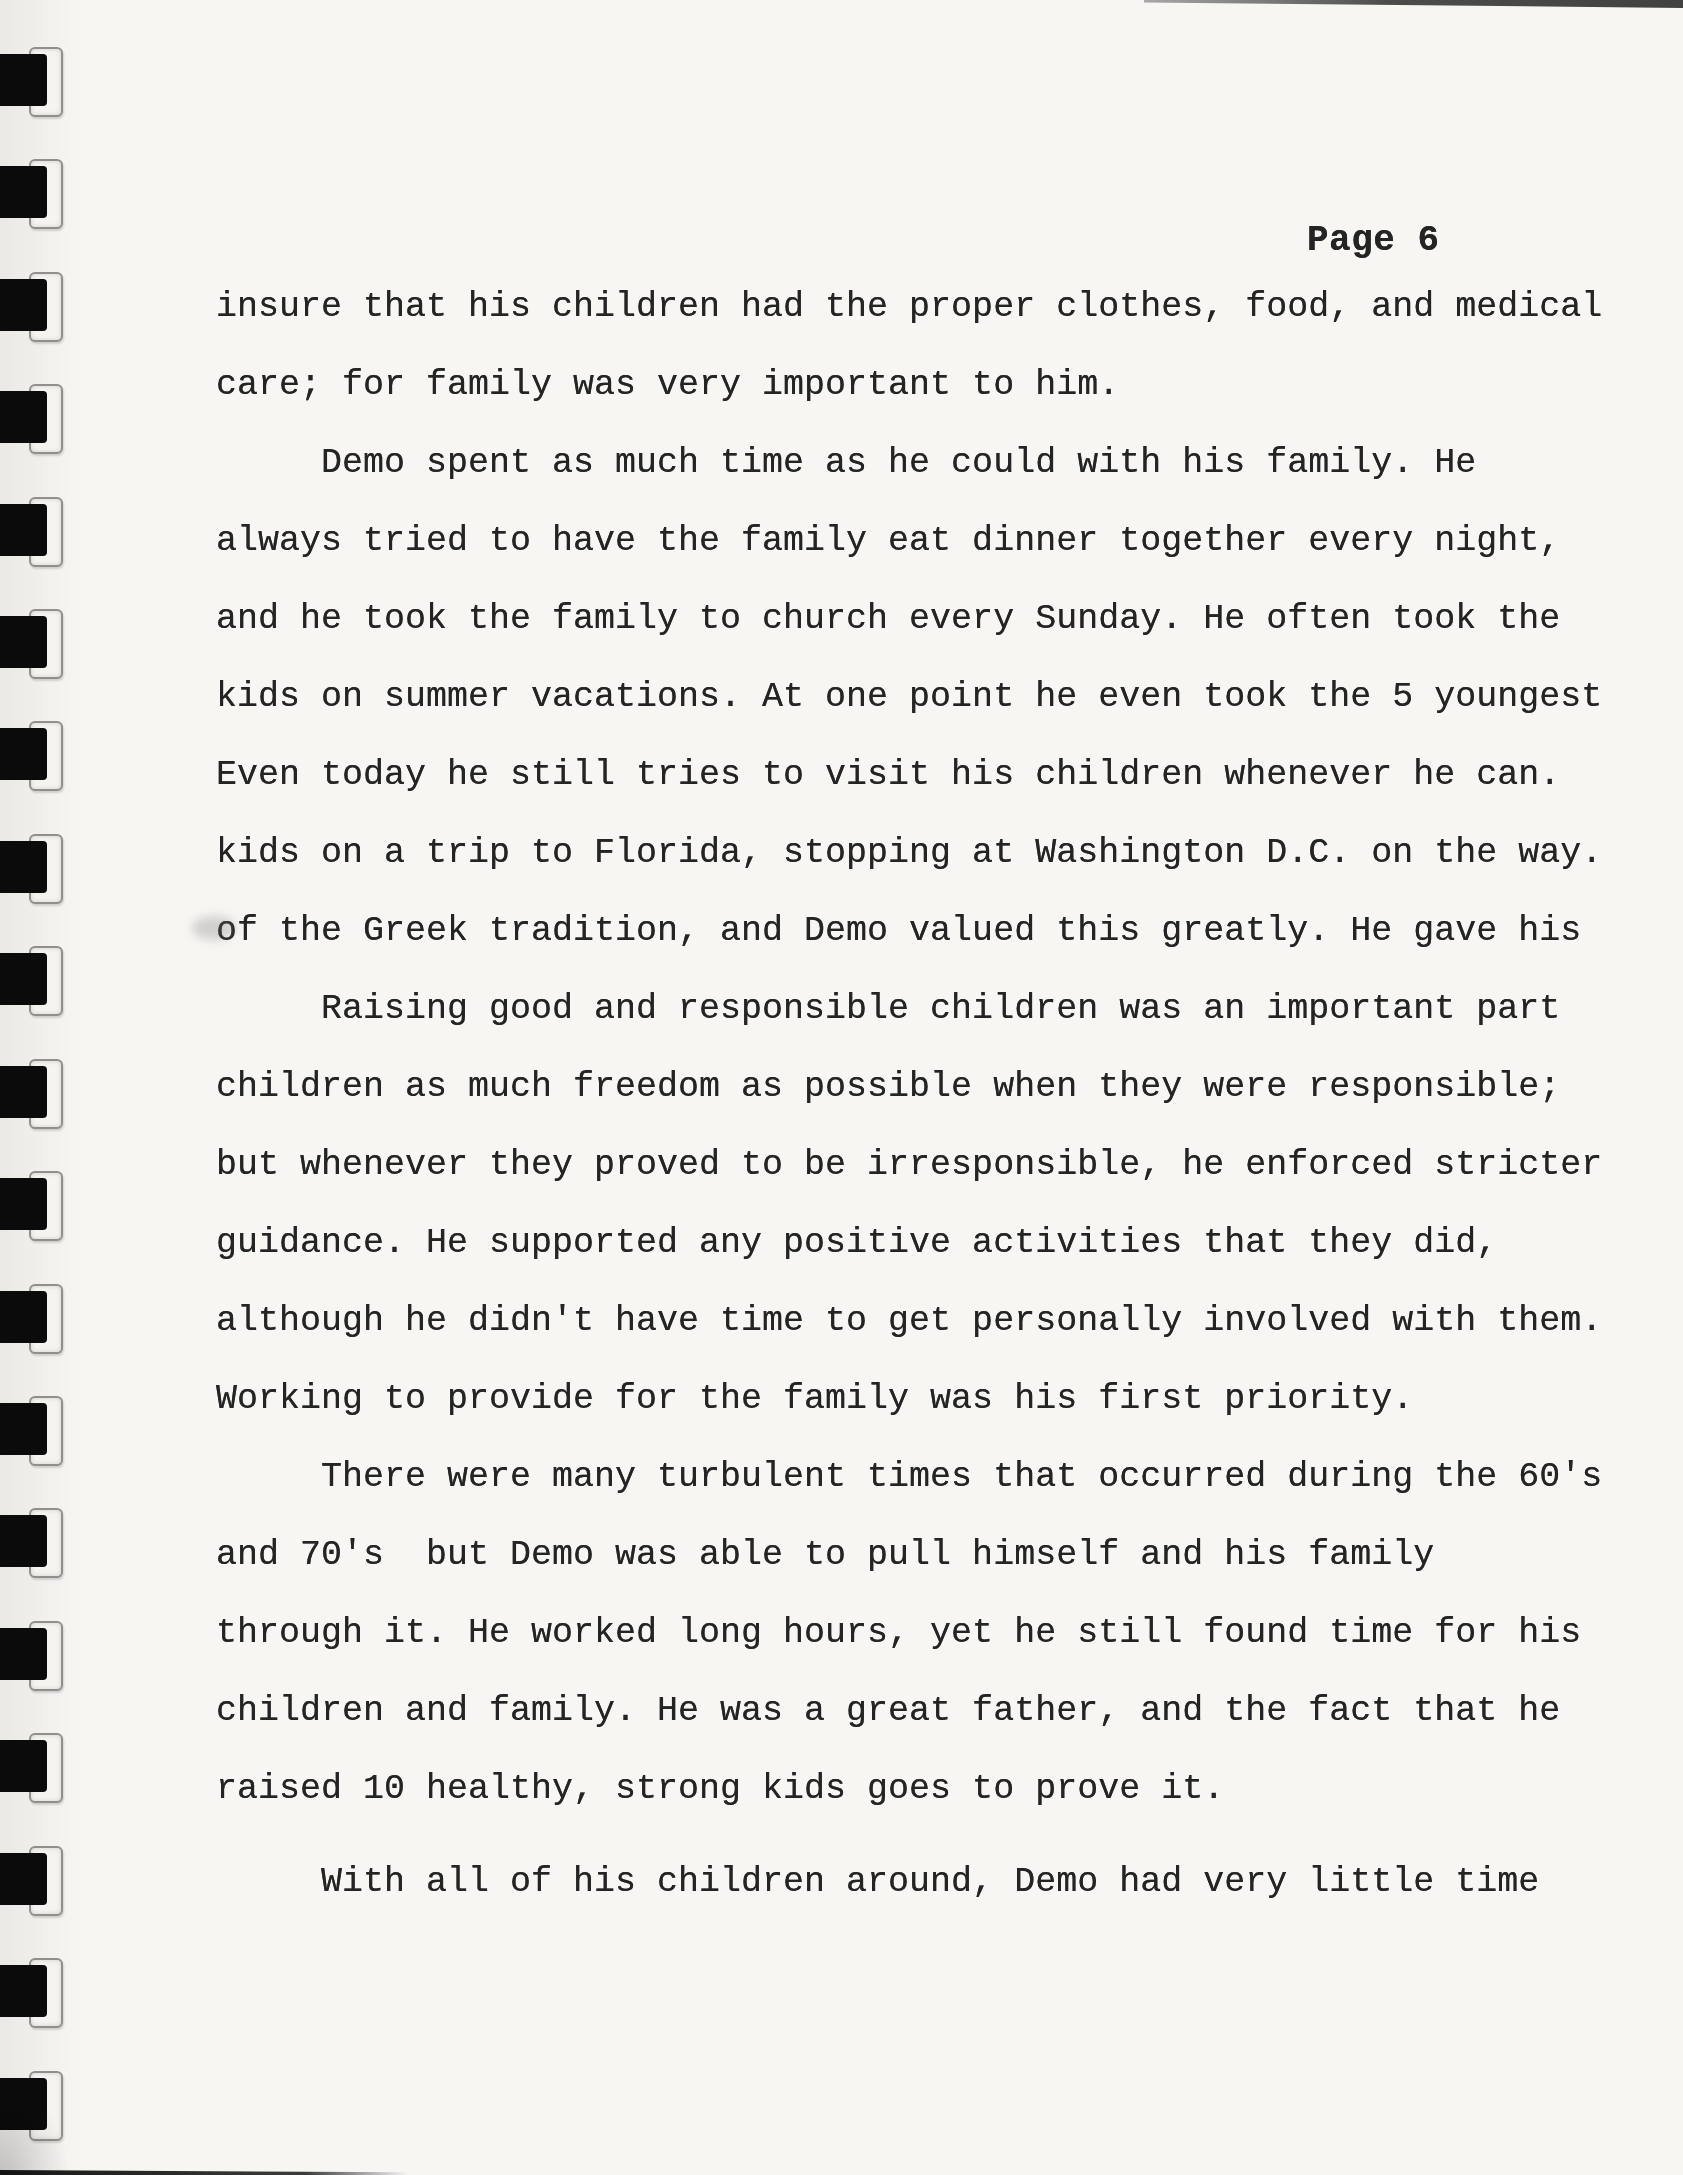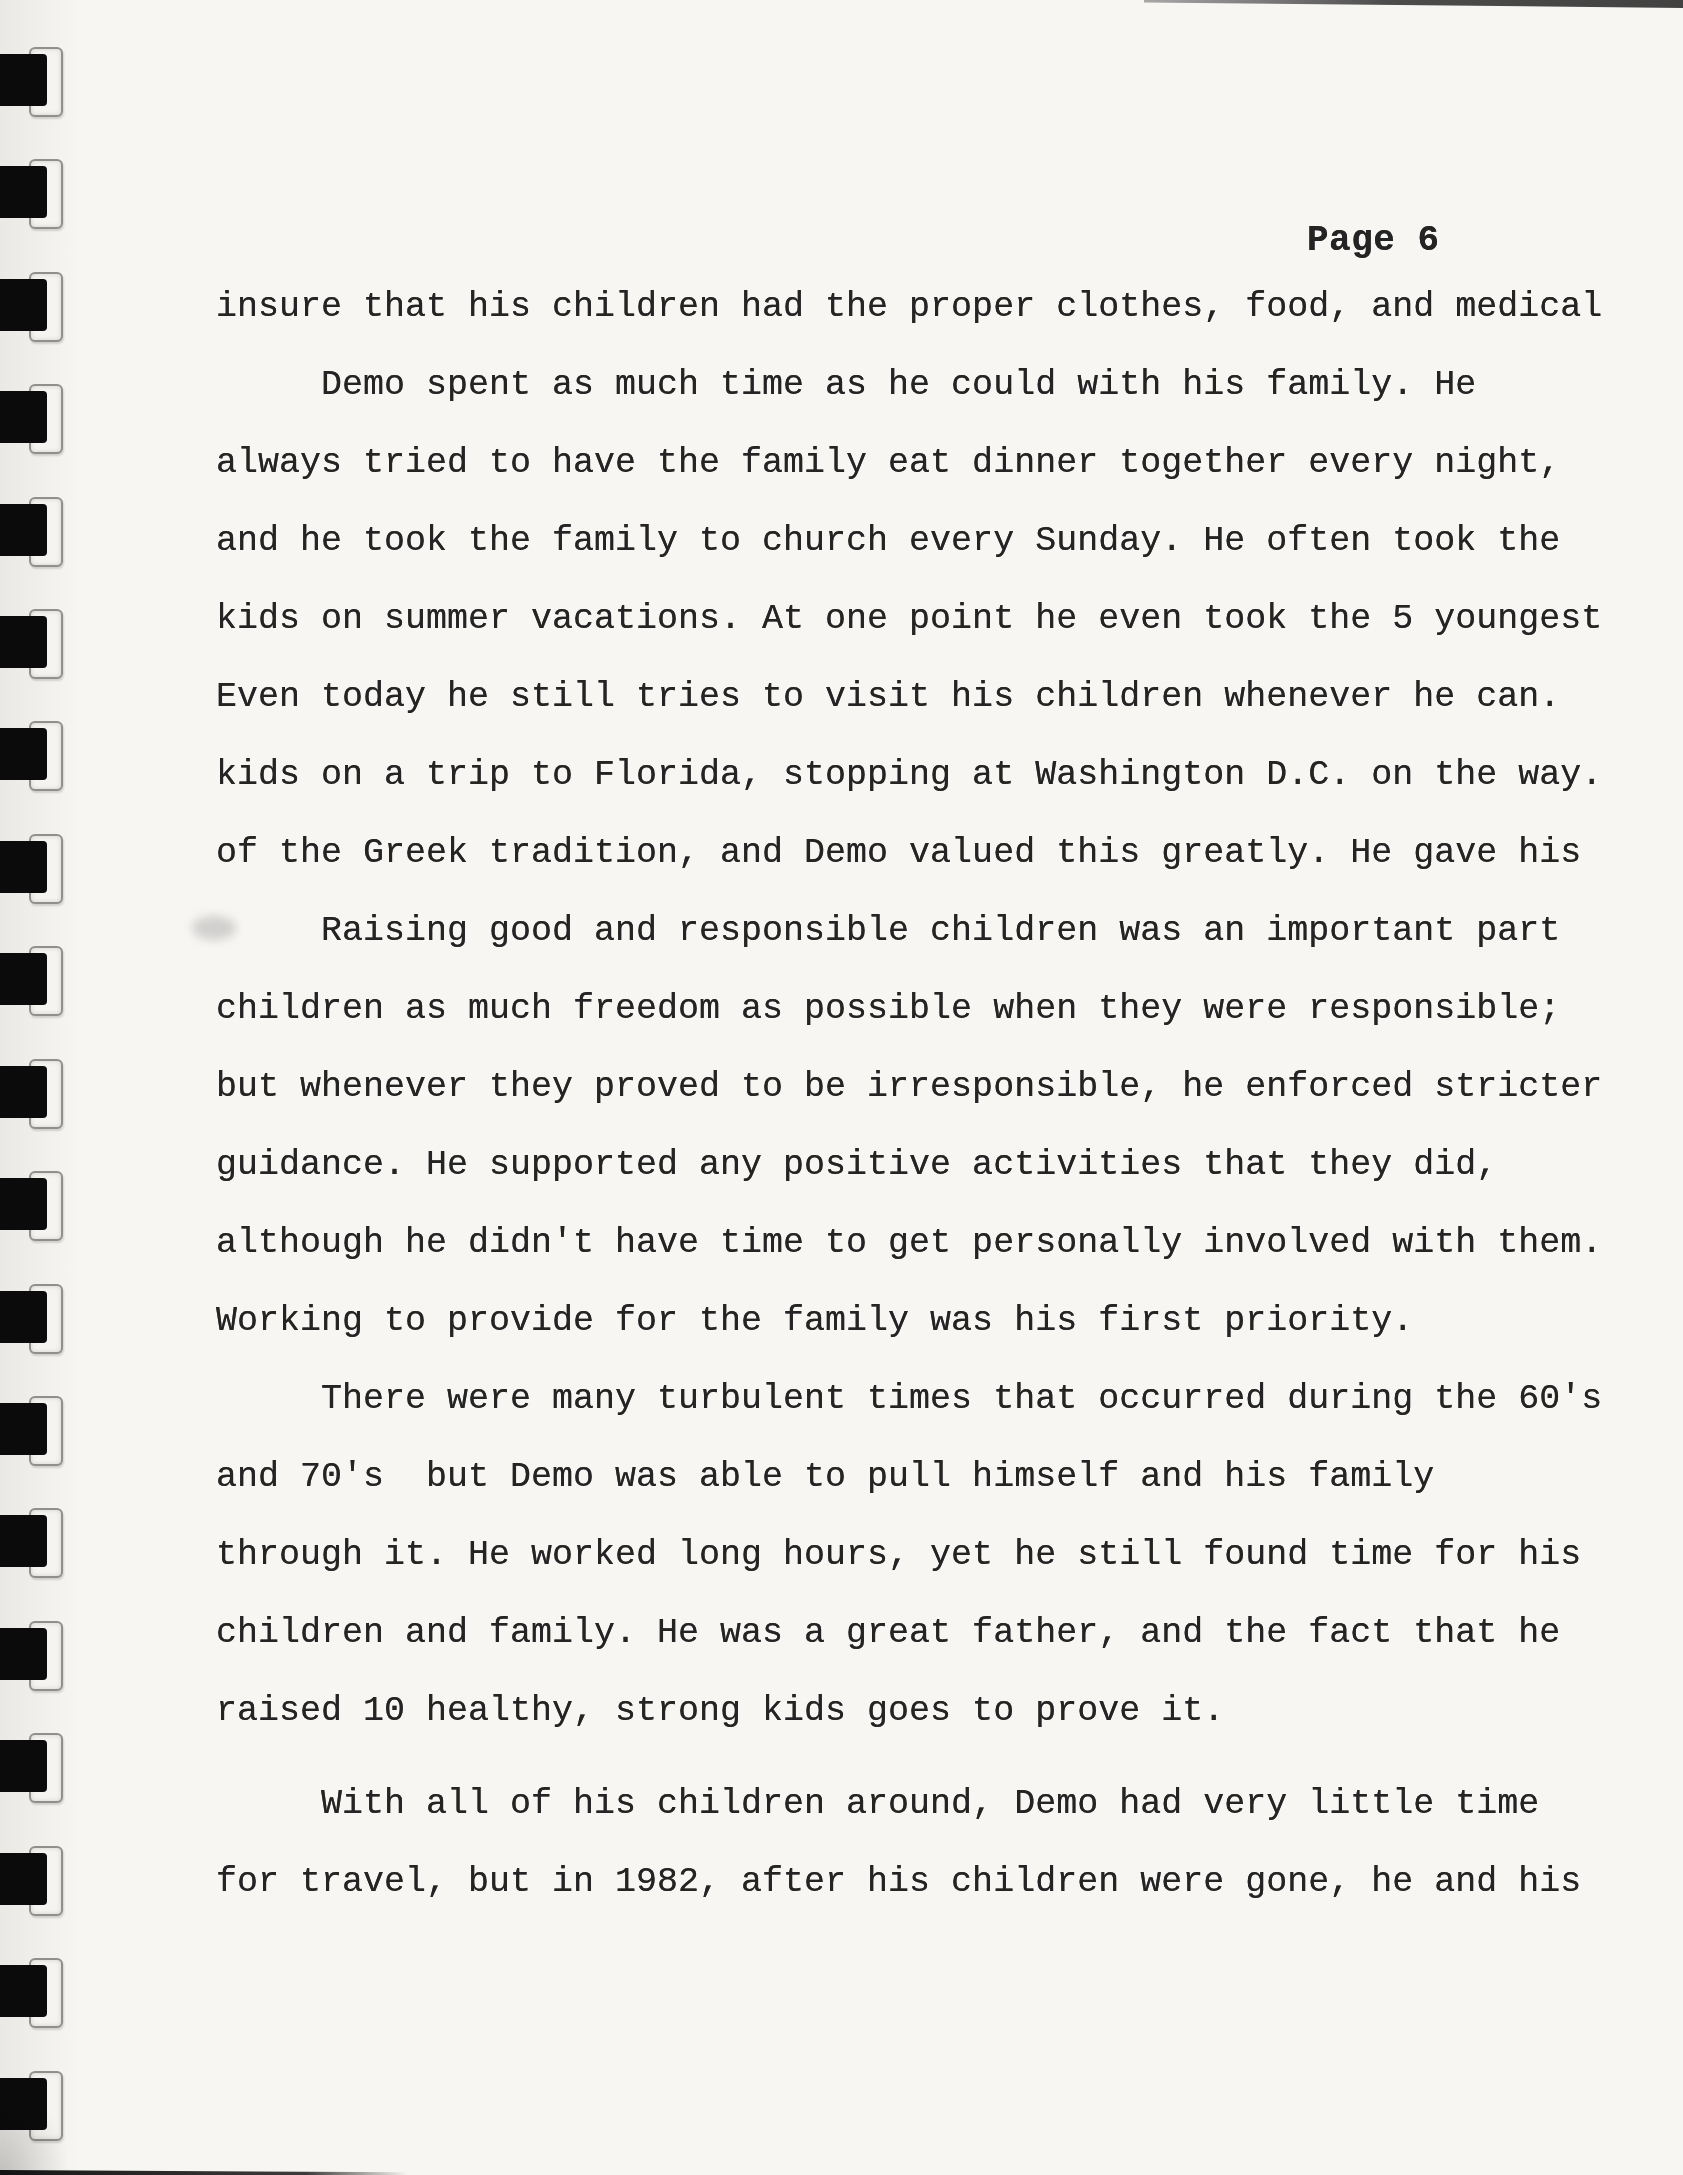--- a/index.html
+++ b/index.html
@@ -186,20 +186,21 @@
         <div class="tooth"></div>
         <div class="bar"></div>
       </div>
     </div>
 
   <div class="page-number">Page 6</div>
 
   <div class="text-body">
       <div class="paragraph">
         <div class="line">insure that his children had the proper clothes, food, and medical</div>
+        <div class="line">care; for family was very important to him.</div>
       </div>
       <div class="paragraph">
         <div class="line">     Demo spent as much time as he could with his family. He</div>
         <div class="line">always tried to have the family eat dinner together every night,</div>
         <div class="line">and he took the family to church every Sunday. He often took the</div>
         <div class="line">kids on summer vacations. At one point he even took the 5 youngest</div>
         <div class="line">Even today he still tries to visit his children whenever he can.</div>
         <div class="line">kids on a trip to Florida, stopping at Washington D.C. on the way.</div>
       </div>
       <div class="paragraph">
@@ -213,21 +214,20 @@
       </div>
       <div class="paragraph">
         <div class="line">     There were many turbulent times that occurred during the 60's</div>
         <div class="line">and 70's  but Demo was able to pull himself and his family</div>
         <div class="line">through it. He worked long hours, yet he still found time for his</div>
         <div class="line">children and family. He was a great father, and the fact that he</div>
         <div class="line">raised 10 healthy, strong kids goes to prove it.</div>
       </div>
       <div class="paragraph">
         <div class="line">     With all of his children around, Demo had very little time</div>
-        <div class="line">for travel, but in 1982, after his children were gone, he and his</div>
       </div>
     </div>
 
   <div class="ink-smudge"></div>
   <div class="scan-edge-top"></div>
   <div class="scan-edge-bottom"></div>
   <div class="corner-shadow"></div>
 
 </div>
 

